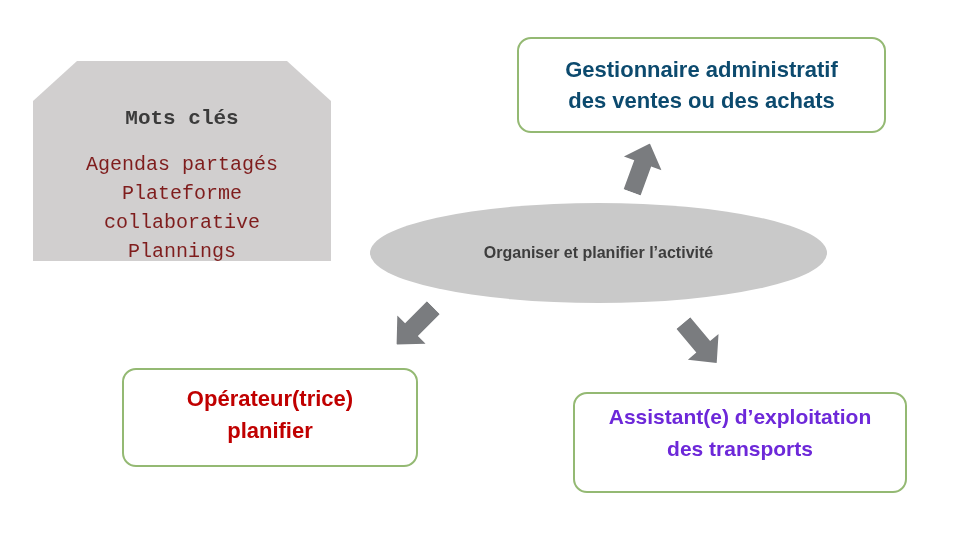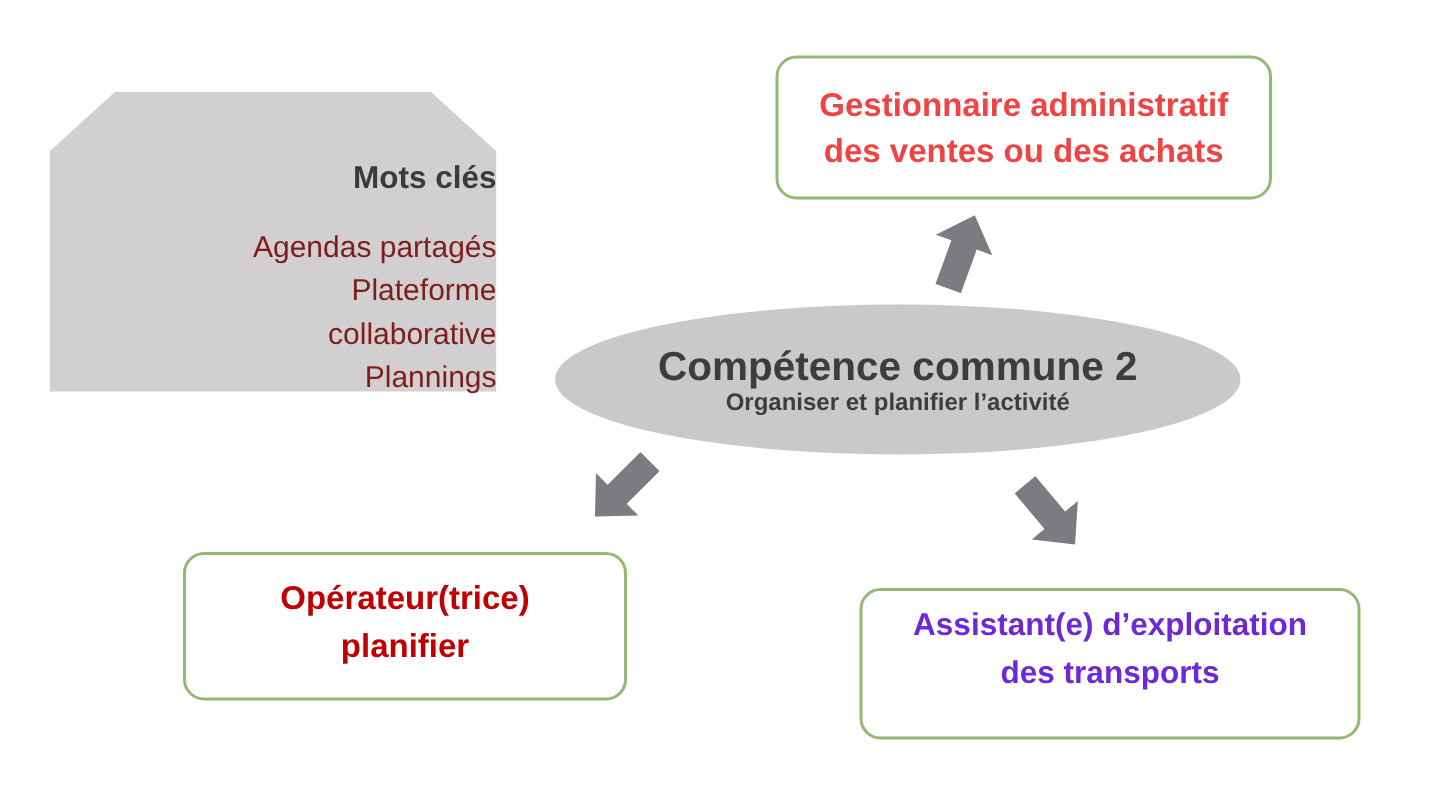--- a/index.html
+++ b/index.html
@@ -9,37 +9,38 @@
     font-family: "Liberation Sans", sans-serif;
     overflow: hidden;
   }
   #stage { position: relative; width: 960px; height: 540px; background: #ffffff; }
 
   
   .keywords-panel {
     position: absolute; left: 33px; top: 61px; width: 298px; height: 200px;
     background: #d1cfcf;
     clip-path: polygon(44px 0, 254px 0, 298px 40px, 298px 261px, 0 261px, 0 40px);
-    text-align: right;
+    text-align: center;
     color: #3d3d3d;
+    font-family: Liberation Mono, monospace;
   }
   .keywords-title { margin-top: 46px; font-size: 21px; font-weight: bold; color: #3b3b3b; }
   .keywords-list { margin-top: 20px; font-size: 20px; line-height: 29px; color: #7f1d1d; }
 
   
   .job-node {
     position: absolute; background: #ffffff;
     border: 2px solid #94b973; border-radius: 14px;
     display: flex; flex-direction: column; justify-content: center;
     text-align: center; font-weight: bold;
     box-sizing: border-box;
   }
   .node-gestionnaire {
-    left: 517px; top: 37px; width: 331px; height: 96px;
-    color: #ef4444; font-size: 22px; line-height: 31px;
+    left: 517px; top: 37px; width: 369px; height: 96px;
+    color: #0c4a6e; font-size: 22px; line-height: 31px;
   }
   .node-operateur {
     left: 122px; top: 368px; width: 296px; height: 99px;
     color: #c00000; font-size: 22px; line-height: 32px;
     padding-bottom: 6px;
   }
   .node-assistant {
     left: 573px; top: 392px; width: 334px; height: 101px;
     color: #6d28d9; font-size: 21px; line-height: 32px;
     padding-bottom: 20px;
@@ -76,21 +77,20 @@
       <div>Plannings</div>
     </div>
   </div>
 
   <div class="job-node node-gestionnaire">
     <div>Gestionnaire administratif</div>
     <div>des ventes ou des achats</div>
   </div>
 
   <div class="competence-ellipse">
-    <div class="competence-title">Compétence commune 2</div>
     <div class="competence-subtitle">Organiser et planifier l’activité</div>
   </div>
 
   <div class="block-arrow arrow-up">
     <svg width="40" height="52" viewBox="0 0 40 52">
       <polygon points="20,0 40,21 29,21 29,52 11,52 11,21 0,21" fill="#7a7c7f"></polygon>
     </svg>
   </div>
   <div class="block-arrow arrow-down-left">
     <svg width="40" height="52" viewBox="0 0 40 52">

